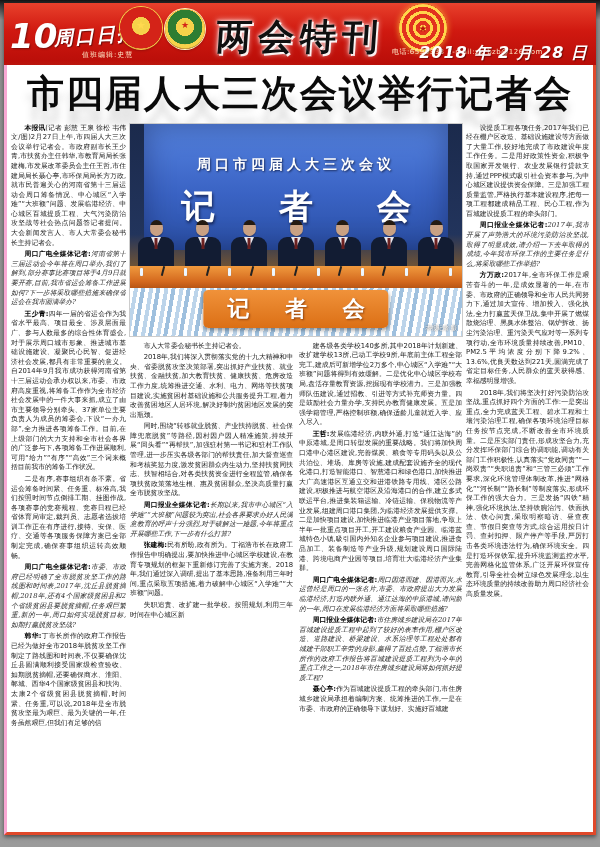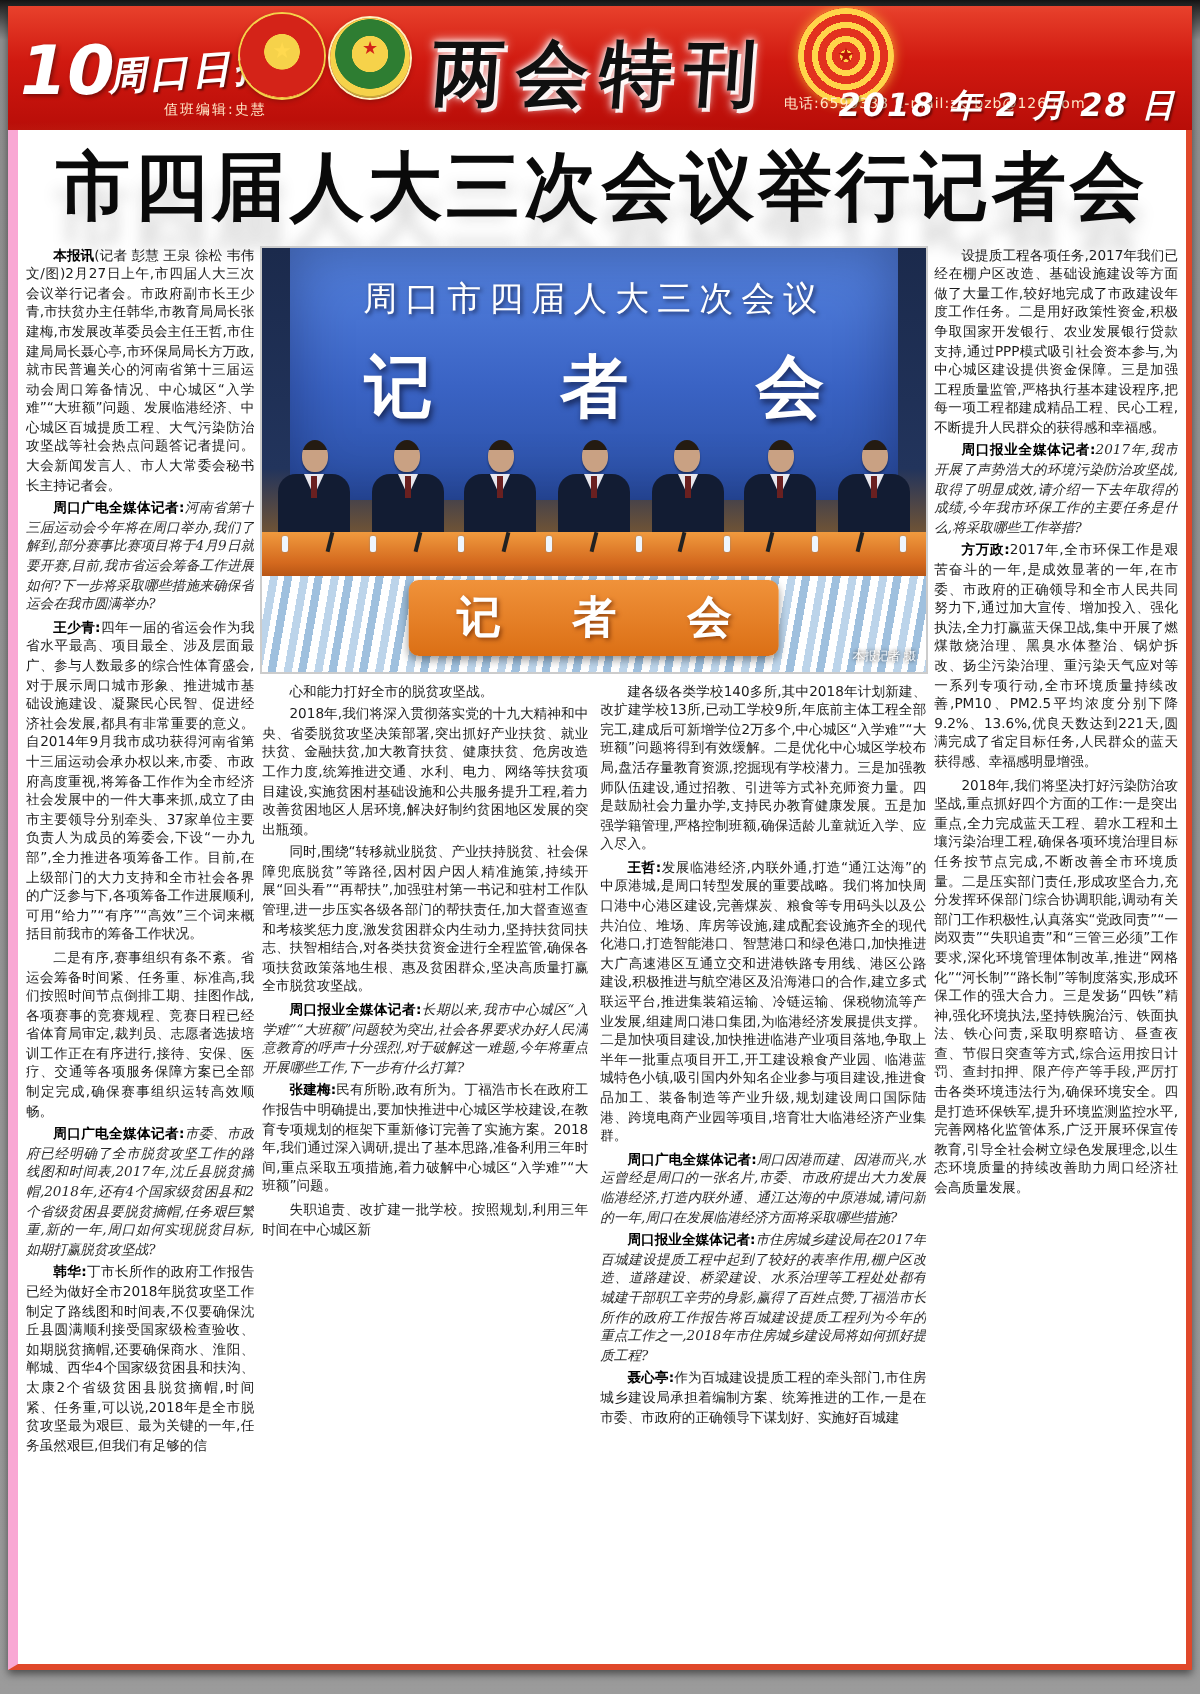--- a/index.html
+++ b/index.html
@@ -70,21 +70,21 @@
     position:absolute;left:388px;top:44px;color:#ffe9c9;font-size:7px;letter-spacing:.5px;white-space:nowrap;
   }
   .issue-date{
     position:absolute;right:8px;top:40px;color:#fff;font-size:16px;font-weight:bold;letter-spacing:1px;
     text-shadow:1px 1px 1px rgba(0,0,0,.4);
     font-style:italic;
   }
   
   .frame{
     position:absolute;left:0;top:62px;right:0;bottom:0;
-    border-left:5px solid #f9a8d4;border-right:3px solid #e0482a;border-bottom:3px solid #e0482a;
+    border-left:3px solid #f9a8d4;border-right:3px solid #e0482a;border-bottom:3px solid #e0482a;
     background:#fff;box-sizing:border-box;padding:4px 4px 0 4px;
   }
   .headline{
     text-align:center;font-size:37px;font-weight:900;color:#0a0a0a;
     letter-spacing:2px;line-height:1.15;margin:4px 0 8px 0;
     text-shadow:0 15px 7px rgba(130,130,130,.30);
     white-space:nowrap;
   }
   .main{
     display:flex;gap:4px;align-items:flex-start;
@@ -106,21 +106,21 @@
     position:relative;width:332px;height:212px;overflow:hidden;
     background:linear-gradient(180deg,#1b2a4c 0%,#22345c 52%,#6a5138 66%,#87684a 78%,#7a5c3c 100%);
     box-shadow:0 0 0 1px #ccc;
   }
   .backdrop{
     position:absolute;left:14px;right:14px;top:0;height:126px;
     background:linear-gradient(180deg,#5583e0 0%,#3a63c4 55%,#2a4fa5 100%);
     box-shadow:inset 0 0 30px rgba(0,0,30,.35);
     text-align:center;color:#fff;
   }
-  .backdrop-title{font-size:17px;font-weight:normal;letter-spacing:4px;margin-top:14px;text-shadow:1px 1px 2px rgba(0,0,20,.6);}
+  .backdrop-title{font-size:14px;font-weight:bold;letter-spacing:4px;margin-top:32px;text-shadow:1px 1px 2px rgba(0,0,20,.6);}
   .backdrop-sub{font-size:34px;font-weight:900;letter-spacing:26px;margin-top:10px;text-indent:26px;text-shadow:1px 2px 3px rgba(0,0,20,.6);}
   .people{
     position:absolute;left:6px;right:6px;top:88px;height:70px;
     display:flex;justify-content:space-between;align-items:flex-end;
   }
   .person{width:40px;height:62px;position:relative;}
   .head{
     width:13px;height:16px;margin:0 auto;border-radius:50% 50% 46% 46%;
     background:linear-gradient(180deg,#241b12 0 30%,#c9a183 32%);
     box-shadow:0 1px 1px rgba(0,0,0,.4);
@@ -243,39 +243,39 @@
               <span class="mic"></span>
               <span class="bottle"></span>
           </div>
           <div class="skirt"></div>
           <div class="table-banner">记 者 会</div>
           <div class="photo-credit">本报记者 摄</div>
         </div>
 
         <div class="center-cols">
           <div class="col">
-              <p class="para a">心和能力打好全市的脱贫攻坚战。</p>
+              <p class="para a">市人大常委会秘书长主持记者会。</p>
               <p class="para a">2018年,我们将深入贯彻落实党的十九大精神和中央、省委脱贫攻坚决策部署,突出抓好产业扶贫、就业扶贫、金融扶贫,加大教育扶贫、健康扶贫、危房改造工作力度,统筹推进交通、水利、电力、网络等扶贫项目建设,实施贫困村基础设施和公共服务提升工程,着力改善贫困地区人居环境,解决好制约贫困地区发展的突出瓶颈。</p>
               <p class="para a">同时,围绕“转移就业脱贫、产业扶持脱贫、社会保障兜底脱贫”等路径,因村因户因人精准施策,持续开展“回头看”“再帮扶”,加强驻村第一书记和驻村工作队管理,进一步压实各级各部门的帮扶责任,加大督查巡查和考核奖惩力度,激发贫困群众内生动力,坚持扶贫同扶志、扶智相结合,对各类扶贫资金进行全程监管,确保各项扶贫政策落地生根、惠及贫困群众,坚决高质量打赢全市脱贫攻坚战。</p>
               <p class="para q"><b>周口报业全媒体记者:</b>长期以来,我市中心城区“入学难”“大班额”问题较为突出,社会各界要求办好人民满意教育的呼声十分强烈,对于破解这一难题,今年将重点开展哪些工作,下一步有什么打算?</p>
               <p class="para a"><b>张建梅:</b>民有所盼,政有所为。丁福浩市长在政府工作报告中明确提出,要加快推进中心城区学校建设,在教育专项规划的框架下重新修订完善了实施方案。2018年,我们通过深入调研,提出了基本思路,准备利用三年时间,重点采取五项措施,着力破解中心城区“入学难”“大班额”问题。</p>
               <p class="para a">失职追责、改扩建一批学校。按照规划,利用三年时间在中心城区新</p>
             </div>
           <div class="col">
               <p class="para a">建各级各类学校140多所,其中2018年计划新建、改扩建学校13所,已动工学校9所,年底前主体工程全部完工,建成后可新增学位2万多个,中心城区“入学难”“大班额”问题将得到有效缓解。二是优化中心城区学校布局,盘活存量教育资源,挖掘现有学校潜力。三是加强教师队伍建设,通过招教、引进等方式补充师资力量。四是鼓励社会力量办学,支持民办教育健康发展。五是加强学籍管理,严格控制班额,确保适龄儿童就近入学、应入尽入。</p>
               <p class="para a"><b>王哲:</b>发展临港经济,内联外通,打造“通江达海”的中原港城,是周口转型发展的重要战略。我们将加快周口港中心港区建设,完善煤炭、粮食等专用码头以及公共泊位、堆场、库房等设施,建成配套设施齐全的现代化港口,打造智能港口、智慧港口和绿色港口,加快推进大广高速港区互通立交和进港铁路专用线、港区公路建设,积极推进与航空港区及沿海港口的合作,建立多式联运平台,推进集装箱运输、冷链运输、保税物流等产业发展,组建周口港口集团,为临港经济发展提供支撑。二是加快项目建设,加快推进临港产业项目落地,争取上半年一批重点项目开工,开工建设粮食产业园、临港蓝城特色小镇,吸引国内外知名企业参与项目建设,推进食品加工、装备制造等产业升级,规划建设周口国际陆港、跨境电商产业园等项目,培育壮大临港经济产业集群。</p>
               <p class="para q"><b>周口广电全媒体记者:</b>周口因港而建、因港而兴,水运曾经是周口的一张名片,市委、市政府提出大力发展临港经济,打造内联外通、通江达海的中原港城,请问新的一年,周口在发展临港经济方面将采取哪些措施?</p>
               <p class="para q"><b>周口报业全媒体记者:</b>市住房城乡建设局在2017年百城建设提质工程中起到了较好的表率作用,棚户区改造、道路建设、桥梁建设、水系治理等工程处处都有城建干部职工辛劳的身影,赢得了百姓点赞,丁福浩市长所作的政府工作报告将百城建设提质工程列为今年的重点工作之一,2018年市住房城乡建设局将如何抓好提质工程?</p>
               <p class="para a"><b>聂心亭:</b>作为百城建设提质工程的牵头部门,市住房城乡建设局承担着编制方案、统筹推进的工作,一是在市委、市政府的正确领导下谋划好、实施好百城建</p>
             </div>
         </div>
       </div>
 
       <div class="col col-side-r">
-          <p class="para a">设提质工程各项任务,2017年我们已经在棚户区改造、基础设施建设等方面做了大量工作,较好地完成了市政建设年度工作任务。二是用好政策性资金,积极争取国家开发银行、农业发展银行贷款支持,通过PPP模式吸引社会资本参与,为中心城区建设提供资金保障。三是加强工程质量监管,严格执行基本建设程序,把每一项工程都建成精品工程、民心工程,不断提升人民群众的获得感和幸福感。</p>
+          <p class="para a">设提质工程各项任务,2017年我们已经在棚户区改造、基础设施建设等方面做了大量工作,较好地完成了市政建设年度工作任务。二是用好政策性资金,积极争取国家开发银行、农业发展银行贷款支持,通过PPP模式吸引社会资本参与,为中心城区建设提供资金保障。三是加强工程质量监管,严格执行基本建设程序,把每一项工程都建成精品工程、民心工程,作为百城建设提质工程的牵头部门。</p>
           <p class="para q"><b>周口报业全媒体记者:</b>2017年,我市开展了声势浩大的环境污染防治攻坚战,取得了明显成效,请介绍一下去年取得的成绩,今年我市环保工作的主要任务是什么,将采取哪些工作举措?</p>
           <p class="para a"><b>方万政:</b>2017年,全市环保工作是艰苦奋斗的一年,是成效显著的一年,在市委、市政府的正确领导和全市人民共同努力下,通过加大宣传、增加投入、强化执法,全力打赢蓝天保卫战,集中开展了燃煤散烧治理、黑臭水体整治、锅炉拆改、扬尘污染治理、重污染天气应对等一系列专项行动,全市环境质量持续改善,PM10、PM2.5平均浓度分别下降9.2%、13.6%,优良天数达到221天,圆满完成了省定目标任务,人民群众的蓝天获得感、幸福感明显增强。</p>
           <p class="para a">2018年,我们将坚决打好污染防治攻坚战,重点抓好四个方面的工作:一是突出重点,全力完成蓝天工程、碧水工程和土壤污染治理工程,确保各项环境治理目标任务按节点完成,不断改善全市环境质量。二是压实部门责任,形成攻坚合力,充分发挥环保部门综合协调职能,调动有关部门工作积极性,认真落实“党政同责”“一岗双责”“失职追责”和“三管三必须”工作要求,深化环境管理体制改革,推进“网格化”“河长制”“路长制”等制度落实,形成环保工作的强大合力。三是发扬“四铁”精神,强化环境执法,坚持铁腕治污、铁面执法、铁心问责,采取明察暗访、昼查夜查、节假日突查等方式,综合运用按日计罚、查封扣押、限产停产等手段,严厉打击各类环境违法行为,确保环境安全。四是打造环保铁军,提升环境监测监控水平,完善网格化监管体系,广泛开展环保宣传教育,引导全社会树立绿色发展理念,以生态环境质量的持续改善助力周口经济社会高质量发展。</p>
         </div>
 
     </div>
   </div>
 </div>
 
 </body></html>

